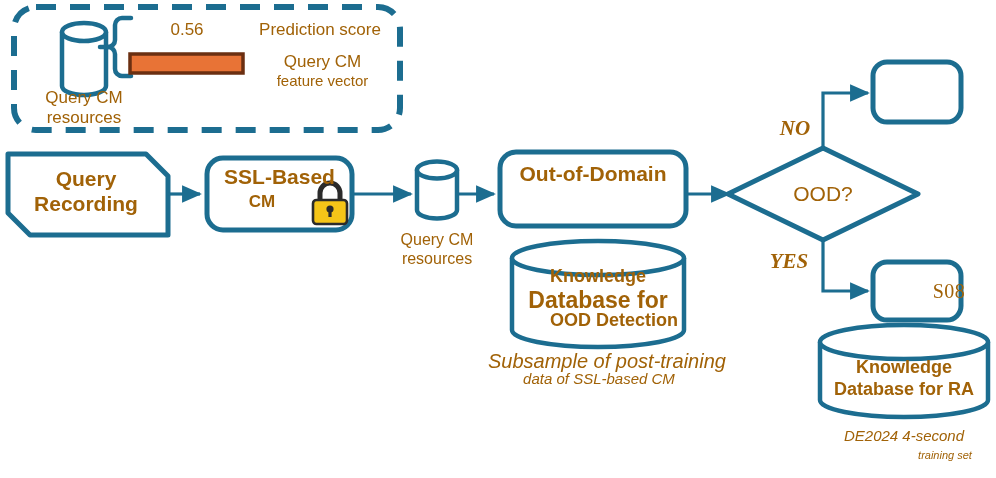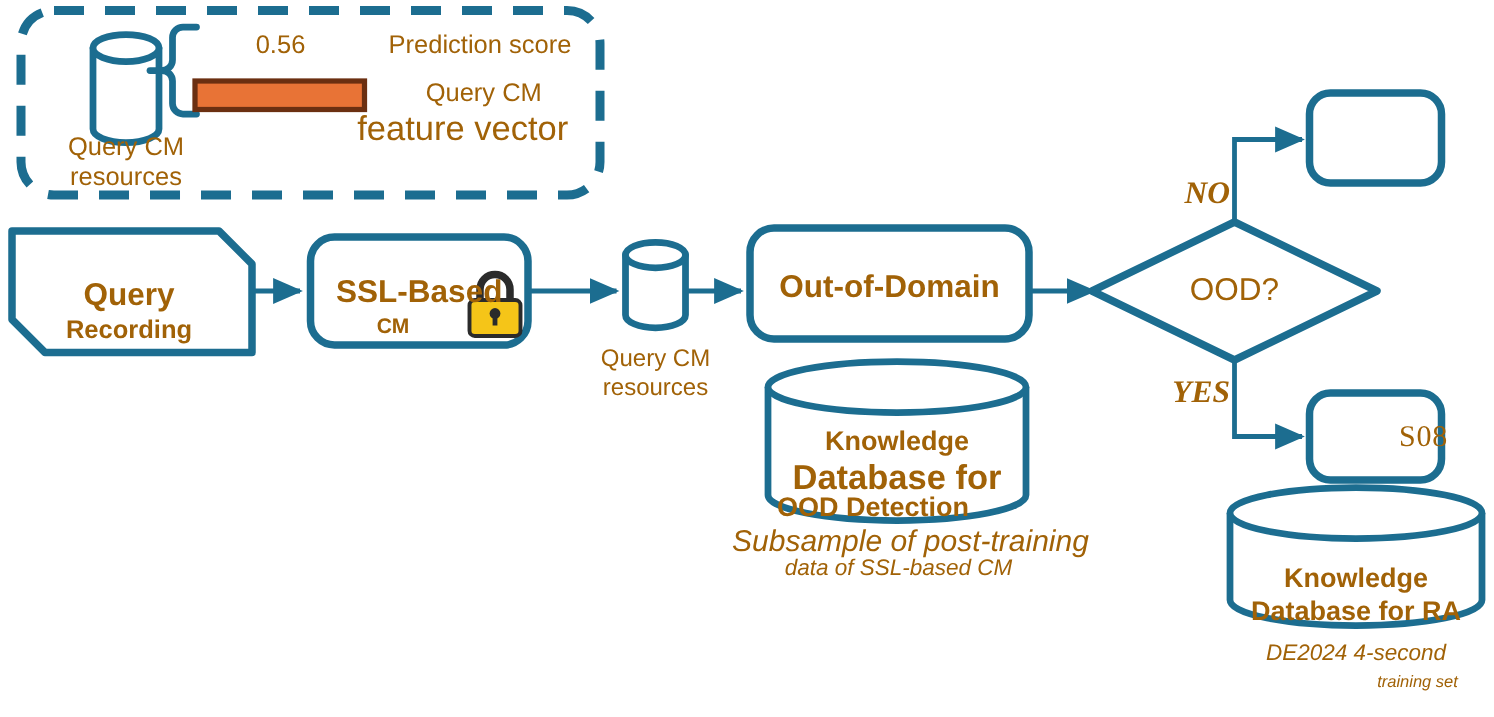--- a/index.html
+++ b/index.html
@@ -27,27 +27,25 @@
   .lbl {
     position: absolute;
     color: #a16207;
     text-align: center;
     line-height: 1.12;
     white-space: pre;
     pointer-events: none;
   }
   .lbl-bold {
     font-weight: bold;
-    margin-top: 18px;
   }
   .lbl-serif-bi {
     font-family: "Liberation Serif", serif;
     font-weight: bold;
     font-style: italic;
-    text-align: right;
   }
   .lbl-mono {
     font-family: "Liberation Serif", serif;
     letter-spacing: 0.5px;
   }
   .lbl-italic {
     font-style: italic;
   }
 </style>
 </head>
@@ -124,36 +122,36 @@
   </svg>
 
   <div class="lbl" style="left:20px; top:88px; width:128px; font-size:17px;">Query CM</div>
   <div class="lbl" style="left:20px; top:108px; width:128px; font-size:17px;">resources</div>
 
   <div class="lbl" style="left:132px; top:20px; width:110px; font-size:17px;">0.56</div>
 
   <div class="lbl" style="left:240px; top:20px; width:160px; font-size:17px;">Prediction score</div>
 
   <div class="lbl" style="left:250px; top:52px; width:145px; font-size:17px;">Query CM</div>
-  <div class="lbl" style="left:236px; top:73px; width:145px; font-size:23px;">feature vector</div>
+  <div class="lbl" style="left:250px; top:73px; width:145px; font-size:15px;">feature vector</div>
 
   <div class="lbl lbl-bold" style="left:10px; top:167px; width:152px; font-size:21px;">Query</div>
-  <div class="lbl lbl-bold" style="left:10px; top:192px; width:152px; font-size:17px;">Recording</div>
+  <div class="lbl lbl-bold" style="left:10px; top:192px; width:152px; font-size:21px;">Recording</div>
 
   <div class="lbl lbl-bold" style="left:212px; top:165px; width:135px; font-size:21px;">SSL-Based</div>
-  <div class="lbl lbl-bold" style="left:212px; top:192px; width:100px; font-size:14px;">CM</div>
+  <div class="lbl lbl-bold" style="left:212px; top:192px; width:100px; font-size:17px;">CM</div>
 
   <div class="lbl" style="left:377px; top:231px; width:120px; font-size:16px;">Query CM</div>
   <div class="lbl" style="left:377px; top:250px; width:120px; font-size:16px;">resources</div>
 
   <div class="lbl lbl-bold" style="left:505px; top:162px; width:176px; font-size:21px;">Out-of-Domain</div>
 
   <div class="lbl lbl-bold" style="left:513px; top:266px; width:170px; font-size:18px;">Knowledge</div>
   <div class="lbl lbl-bold" style="left:513px; top:288px; width:170px; font-size:23px;">Database for</div>
-  <div class="lbl lbl-bold" style="left:497px; top:310px; width:170px; font-size:18px;">OOD Detection</div>
+  <div class="lbl lbl-bold" style="left:529px; top:310px; width:170px; font-size:18px;">OOD Detection</div>
 
   <div class="lbl lbl-italic" style="left:488px; top:350px; width:222px; font-size:20px;">Subsample of post-training</div>
   <div class="lbl" style="left:773px; top:182px; width:100px; font-size:21px;">OOD?</div>
 
   <div class="lbl lbl-italic" style="left:488px; top:371px; width:222px; font-size:15px;">data of SSL-based CM</div>
 
   <div class="lbl lbl-serif-bi" style="left:770px; top:117px; width:50px; font-size:21px;">NO</div>
   <div class="lbl lbl-serif-bi" style="left:758px; top:250px; width:62px; font-size:21px;">YES</div>
 
 

